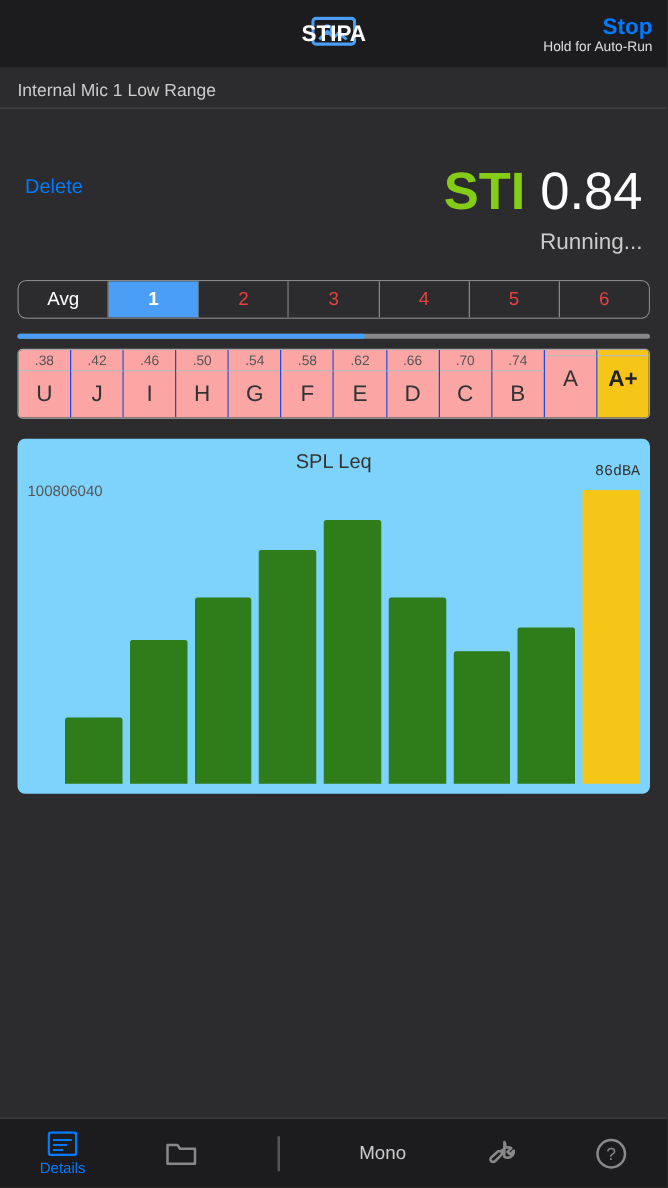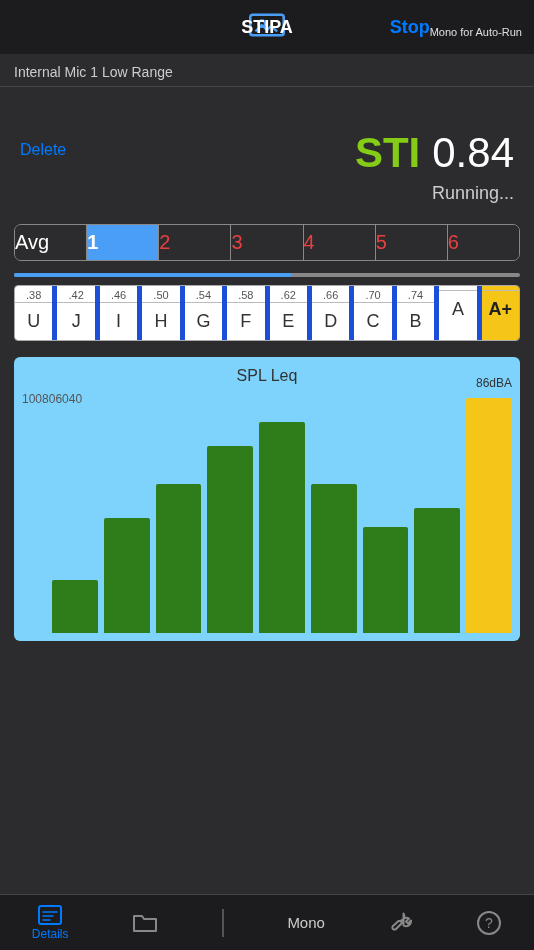--- a/index.html
+++ b/index.html
@@ -26,20 +26,21 @@
     .header-center {
       position: absolute;
       left: 50%;
       transform: translateX(-50%);
       display: flex;
       flex-direction: column;
       align-items: center;
     }
     .stop-btn-wrap {
       display: flex;
+      flex-direction: column;
       align-items: flex-end;
     }
     .stop-btn {
       color: #007aff;
       font-size: 18px;
       font-weight: 700;
       background: none;
       border: none;
       cursor: pointer;
       padding: 0;
@@ -107,22 +108,23 @@
       margin-bottom: 8px;
     }
     .tabs-row {
       display: flex;
       border: 1.5px solid #888;
       border-radius: 7px;
       overflow: hidden;
     }
     .tab-item {
       flex: 1;
+      text-align: center;
       padding: 6px 0;
-      font-size: 20px;
+      font-size: 15px;
       color: #ddd;
       cursor: pointer;
       background: #2c2c2e;
       border-right: 1px solid #888;
     }
     .tab-item:last-child { border-right: none; }
     .tab-item.active {
       background: #4a9ef5;
       color: #fff;
       font-weight: 600;
@@ -158,22 +160,22 @@
       display: flex;
       border: 1px solid #aaa;
       border-radius: 4px;
       overflow: hidden;
     }
     .grade-col {
       flex: 1;
       display: flex;
       flex-direction: column;
       align-items: center;
-      border-right: 5px solid #1d4ed8;
-      background: #ffffff;
+      border-right: 1px solid #1d4ed8;
+      background: #fca5a5;
     }
     .grade-col:last-child {
       border-right: none;
       background: #f5c518;
     }
     .grade-score {
       font-size: 11px;
       color: #555;
       padding: 3px 0 1px 0;
       font-weight: 500;
@@ -246,20 +248,21 @@
     .chart-bar.green { background: #2e7d1a; }
     .chart-bar.yellow { background: #f5c518; position: relative; }
     .bar-label {
       position: absolute;
       top: -22px;
       right: 0;
       font-size: 12px;
       color: #333;
       font-weight: 500;
       white-space: nowrap;
+      font-family: Liberation Mono, monospace;
     }
 
     
     .bottom-nav {
       position: absolute;
       bottom: 0;
       left: 0;
       right: 0;
       height: 56px;
       background: #1c1c1e;
@@ -304,21 +307,21 @@
       <svg viewBox="0 0 28 18" width="36" height="24" fill="none">
         <rect x="1" y="1" width="26" height="16" rx="2" stroke="#4a9ef5" stroke-width="2"></rect>
         <circle cx="10" cy="8" r="2.5" stroke="#4a9ef5" stroke-width="1.8"></circle>
         <path d="M5 14l5-5 4 4 3-3 5 4" stroke="#4a9ef5" stroke-width="1.8" stroke-linejoin="round"></path>
       </svg>
     </div>
   </div>
   <span style="font-size:18px;font-weight:600;color:#fff;position:absolute;left:50%;transform:translateX(-50%)">STIPA</span>
   <div class="stop-btn-wrap">
     <button class="stop-btn">Stop</button>
-    <span class="auto-run-label">Mono for Auto-Run</span>
+    <span class="auto-run-label">Hold for Auto-Run</span>
   </div>
 </div>
 
 <div class="sub-header">
   <span>Internal Mic 1 Low Range</span>
 </div>
 
 <div class="sti-section">
   <button class="delete-btn">Delete</button>
   <div class="sti-value-row">

